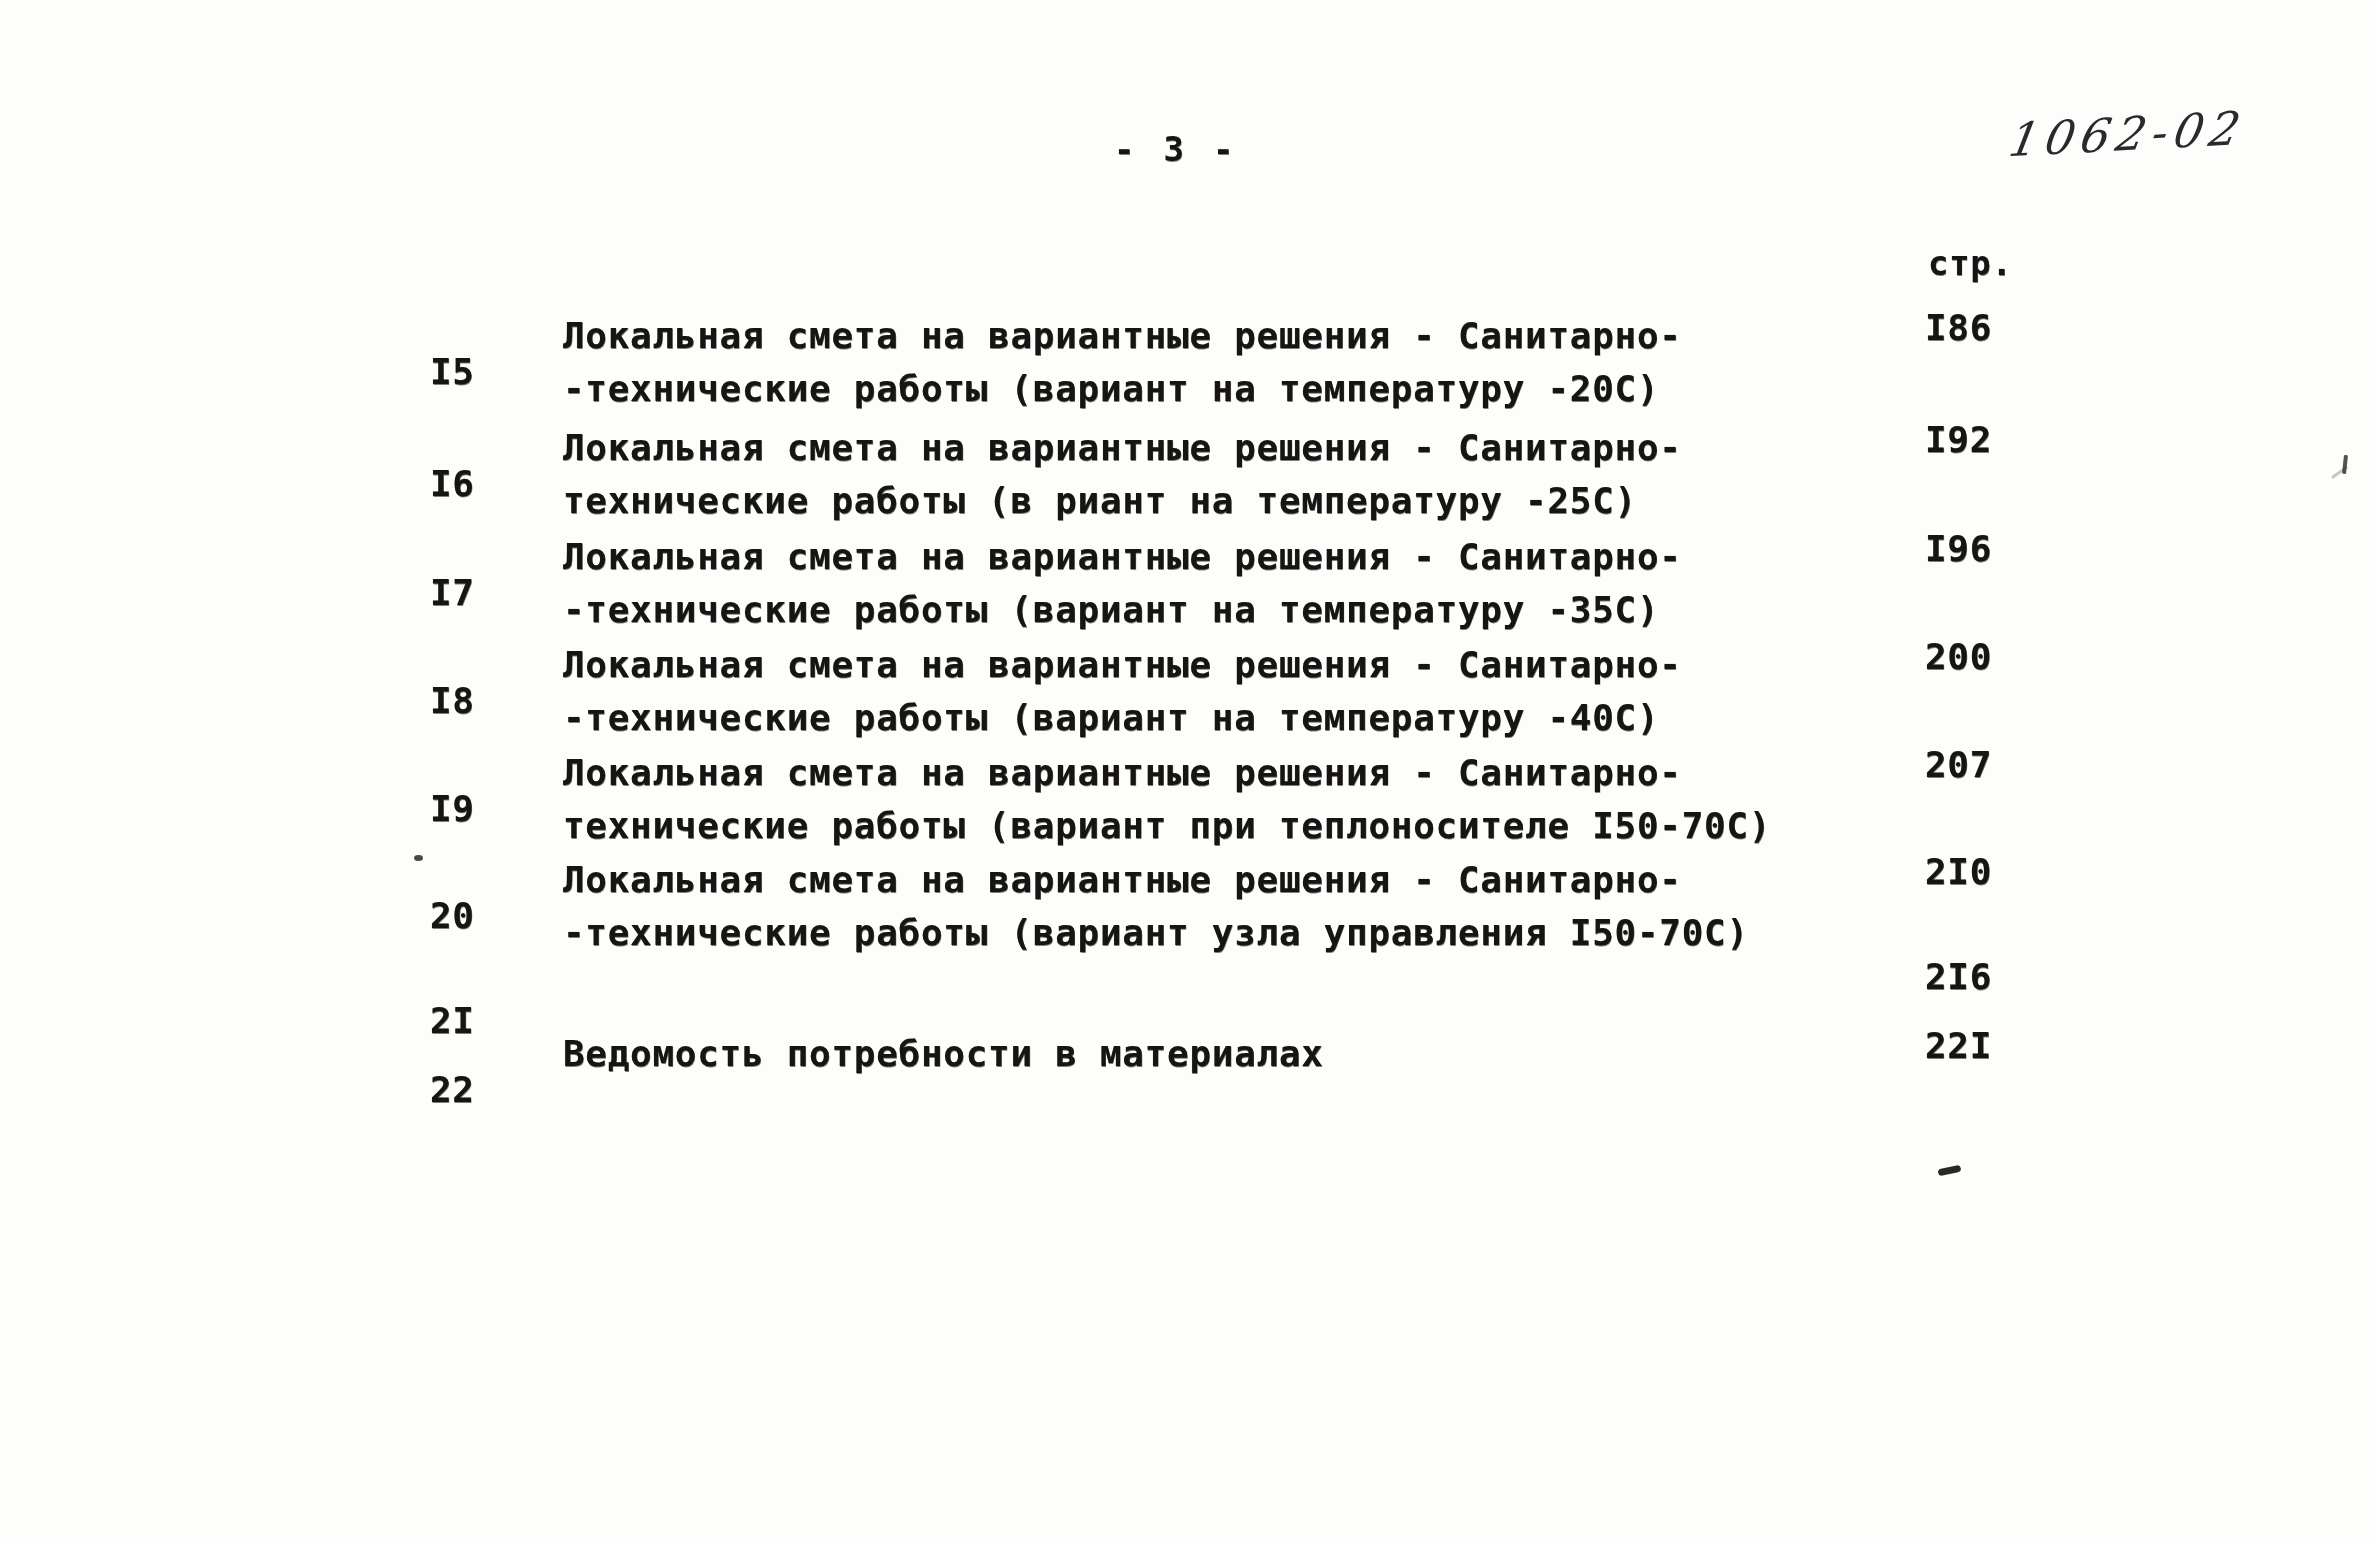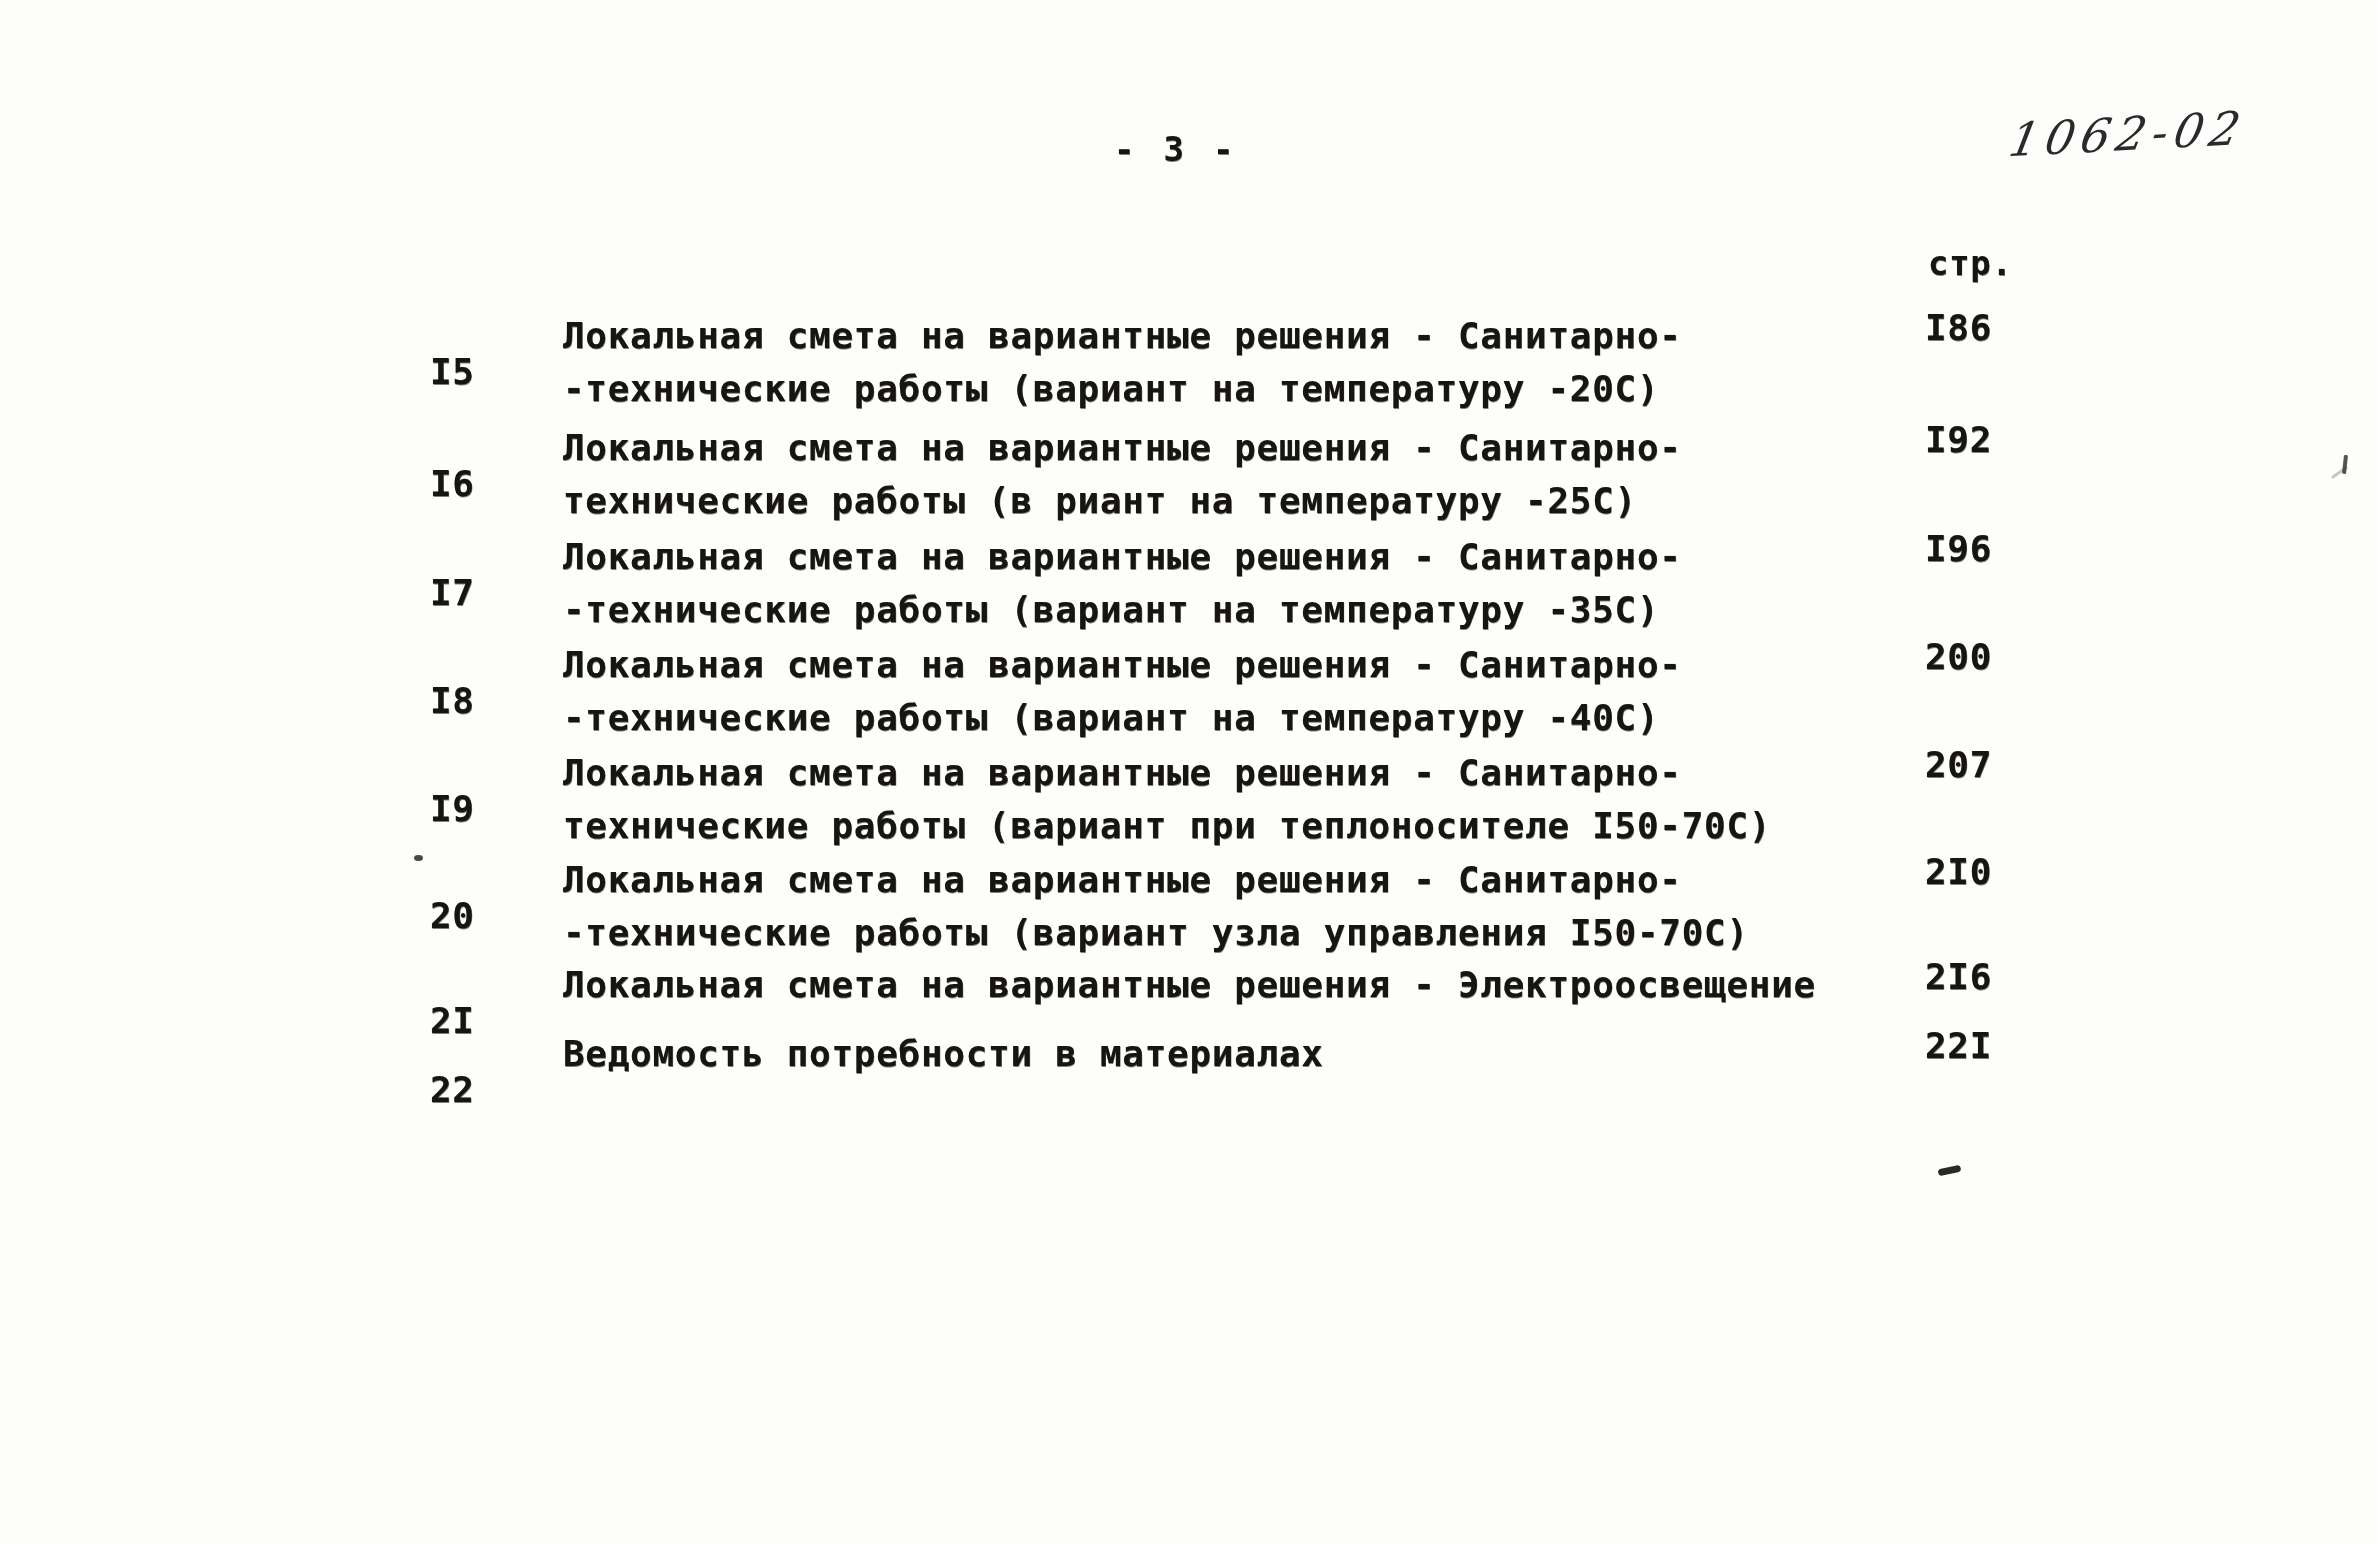--- a/index.html
+++ b/index.html
@@ -115,24 +115,20 @@
     <div class="tw toc-num">20</div>
     <div class="tw toc-text">
       <span>Локальная смета на вариантные решения - Санитарно-</span>
       <span>-технические работы (вариант узла управления I50-70С)</span>
     </div>
     <div class="tw toc-page">2I0</div>
   </div>
 
   <div class="toc-row row-6">
     <div class="tw toc-num">2I</div>
-    <div class="tw toc-text">
-      <span>Локальная смета на вариантные решения - Электроосвещение</span>
-      <span></span>
-    </div>
     <div class="tw toc-page">2I6</div>
   </div>
 
   <div class="toc-row row-7">
     <div class="tw toc-num">22</div>
     <div class="tw toc-text">
       <span>Ведомость потребности в материалах</span>
       <span></span>
     </div>
     <div class="tw toc-page">22I</div>

